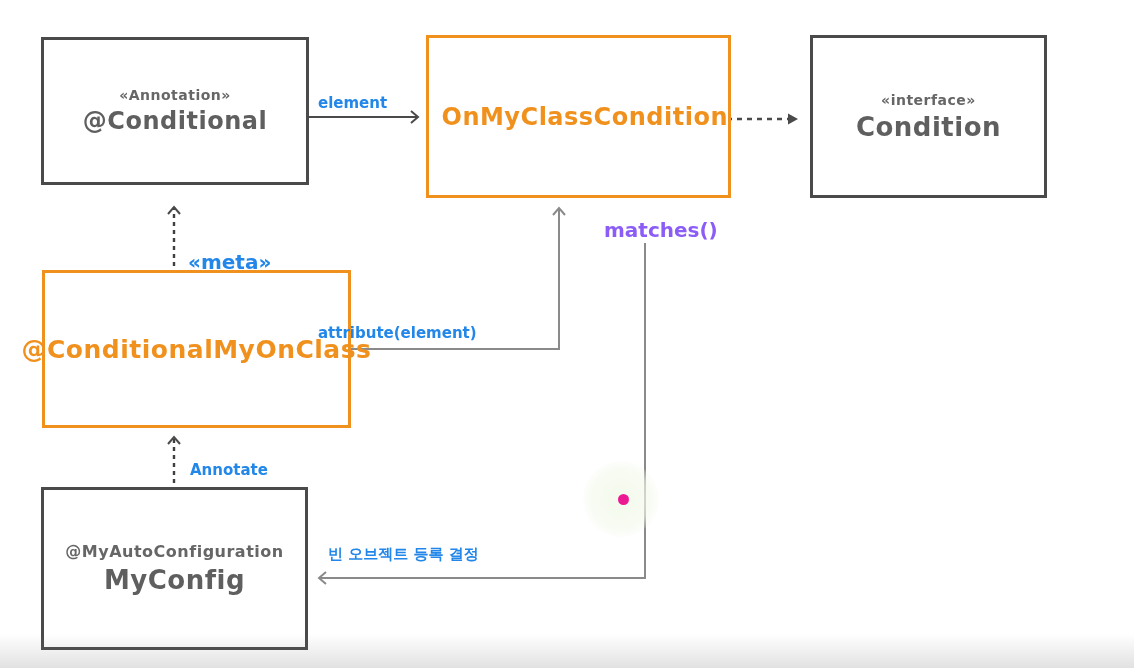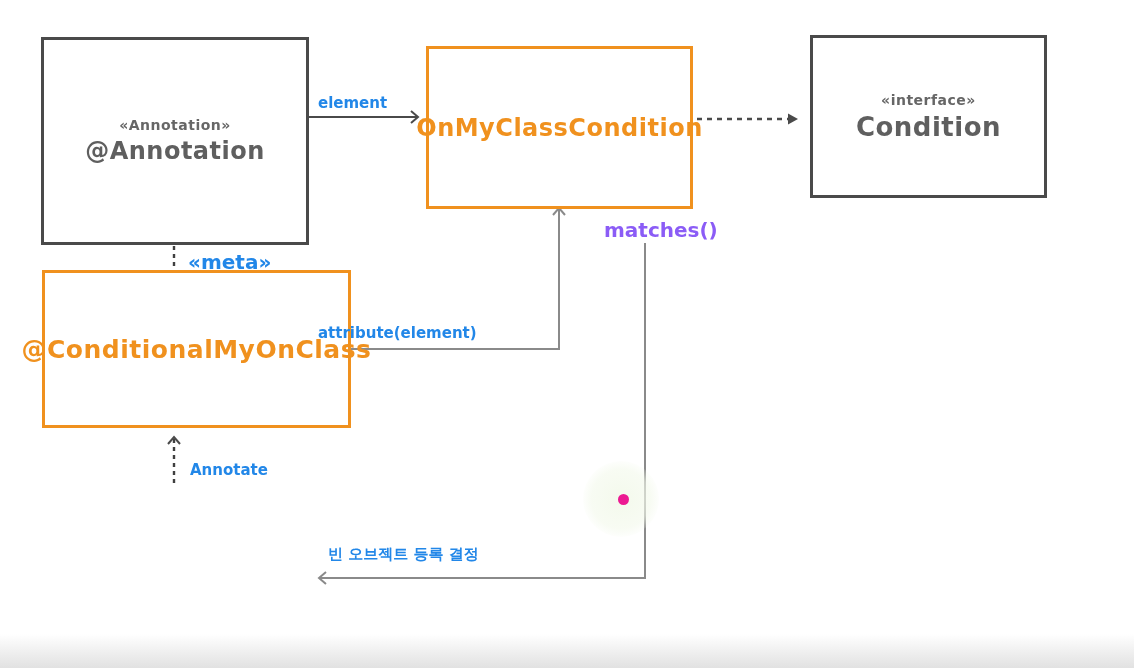--- a/index.html
+++ b/index.html
@@ -102,38 +102,42 @@
 
     <path d="M174,266 V207" stroke="#3f3f3f" stroke-width="2.4" fill="none" stroke-dasharray="4,4" marker-end="url(#vee-dark)"></path>
 
     <path d="M308,349 H559 V208" stroke="#8a8a8a" stroke-width="2" fill="none" marker-end="url(#vee-gray)"></path>
 
     <path d="M645,243 V578 H319" stroke="#8a8a8a" stroke-width="2" fill="none" marker-end="url(#vee-gray)"></path>
 
     <path d="M174,483 V437" stroke="#3f3f3f" stroke-width="2.4" fill="none" stroke-dasharray="4,4" marker-end="url(#vee-dark)"></path>
   </svg>
 
-  <div class="uml-box" style="left:41px;top:37px;width:268px;height:208px;">
+  <div class="uml-box" style="left:41px;top:37px;width:268px;height:148px;">
     <div class="stereotype">«Annotation»</div>
-    <div class="box-title">@Annotation</div>
+    <div class="box-title">@Conditional</div>
   </div>
 
-  <div class="uml-box orange" style="left:426px;top:46px;width:267px;height:163px;">
+  <div class="uml-box orange" style="left:426px;top:35px;width:305px;height:163px;align-items:flex-end;">
     <div class="box-title orange-text">OnMyClassCondition</div>
   </div>
 
   <div class="uml-box" style="left:810px;top:35px;width:237px;height:163px;">
     <div class="stereotype">«interface»</div>
     <div class="box-title sm">Condition</div>
   </div>
 
   <div class="uml-box orange" style="left:42px;top:270px;width:309px;height:158px;">
     <div class="box-title orange-text" style="font-size:25px;">@ConditionalMyOnClass</div>
   </div>
 
+  <div class="uml-box" style="left:41px;top:487px;width:267px;height:163px;">
+    <div class="stereotype md">@MyAutoConfiguration</div>
+    <div class="box-title" style="font-size:26px;">MyConfig</div>
+  </div>
 
   <div class="edge-label" style="left:318px;top:94px;">element</div>
 
   <div class="edge-label" style="left:188px;top:250px;font-size:20px;">«meta»</div>
 
   <div class="edge-label" style="left:318px;top:324px;">attribute(element)</div>
 
   <div class="edge-label dark" style="left:604px;top:218px;">matches()</div>
 
   <div class="edge-label" style="left:190px;top:461px;">Annotate</div>

